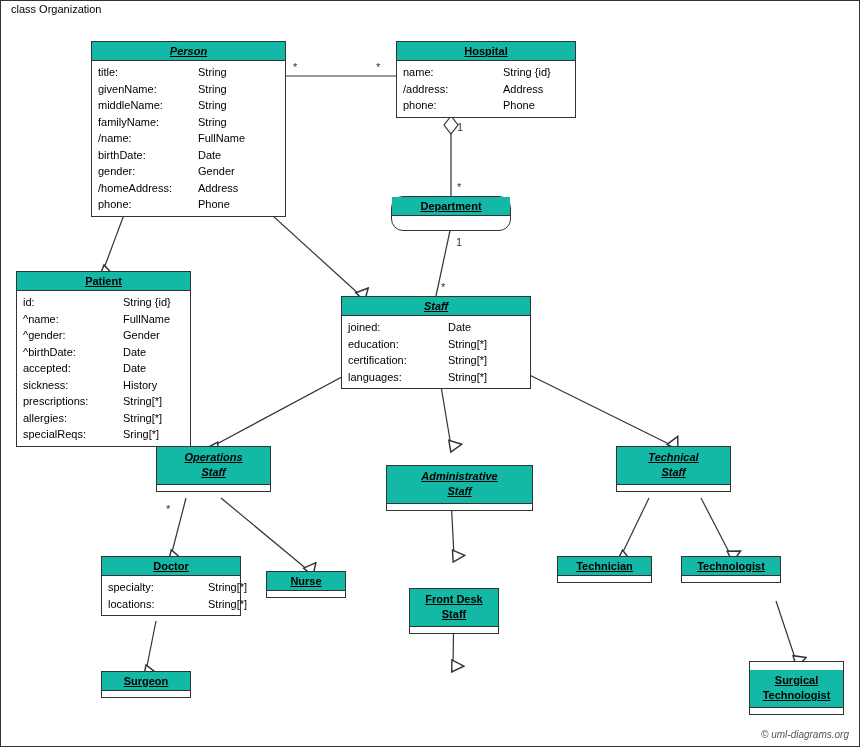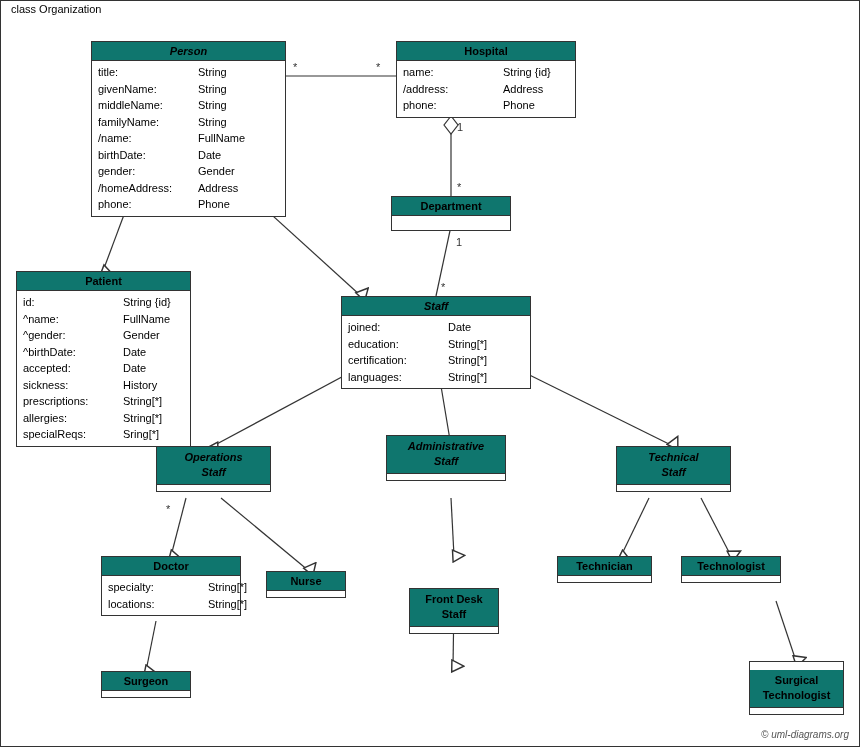--- a/index.html
+++ b/index.html
@@ -32,21 +32,22 @@
       position: absolute;
       border: 1.5px solid #333;
       background: #fff;
     }
     .uml-class .class-title {
       border-bottom: 1.5px solid #333;
       padding: 3px 6px;
       text-align: center;
       font-style: italic;
       font-weight: bold;
-      background: #0f766e;
+      background: #14b8a6;
+      text-decoration: underline;
     }
     .uml-class .class-title.normal {
       font-style: normal;
     }
     .uml-class .class-body {
       padding: 3px 6px;
       line-height: 1.5;
     }
     .uml-class .class-body .row {
       display: flex;
@@ -244,21 +245,21 @@
           <span class="attr">allergies:</span>
           <span class="type">String[*]</span>
         </div>
       <div class="row">
           <span class="attr">specialReqs:</span>
           <span class="type">Sring[*]</span>
         </div>
     </div>
   </div>
 
-  <div class="uml-class" style="left:390px; top:195px; width:120px;">
+  <div class="uml-class" style="left:390px; top:195px; width:120px;border-radius:12px;">
     <div class="class-title normal">Department</div>
     <div class="class-body" style="min-height:14px;"></div>
   </div>
 
   <div class="uml-class" style="left:340px; top:295px; width:190px;">
     <div class="class-title">Staff</div>
     <div class="class-body">
       <div class="row">
           <span class="attr">joined:</span>
           <span class="type">Date</span>
@@ -278,21 +279,21 @@
     </div>
   </div>
 
   <div class="uml-class" style="left:155px; top:445px; width:115px;">
     <div class="class-title" style="line-height:1.4;">
       <em>Operations<br>Staff</em>
     </div>
     <div class="class-body" style="min-height:6px;"></div>
   </div>
 
-  <div class="uml-class" style="left:385px; top:434px; width:120px;">
+  <div class="uml-class" style="left:385px; top:464px; width:147px;">
     <div class="class-title" style="line-height:1.4;">
       <em>Administrative<br>Staff</em>
     </div>
     <div class="class-body" style="min-height:6px;"></div>
   </div>
 
   <div class="uml-class" style="left:615px; top:445px; width:115px;">
     <div class="class-title" style="line-height:1.4;">
       <em>Technical<br>Staff</em>
     </div>

